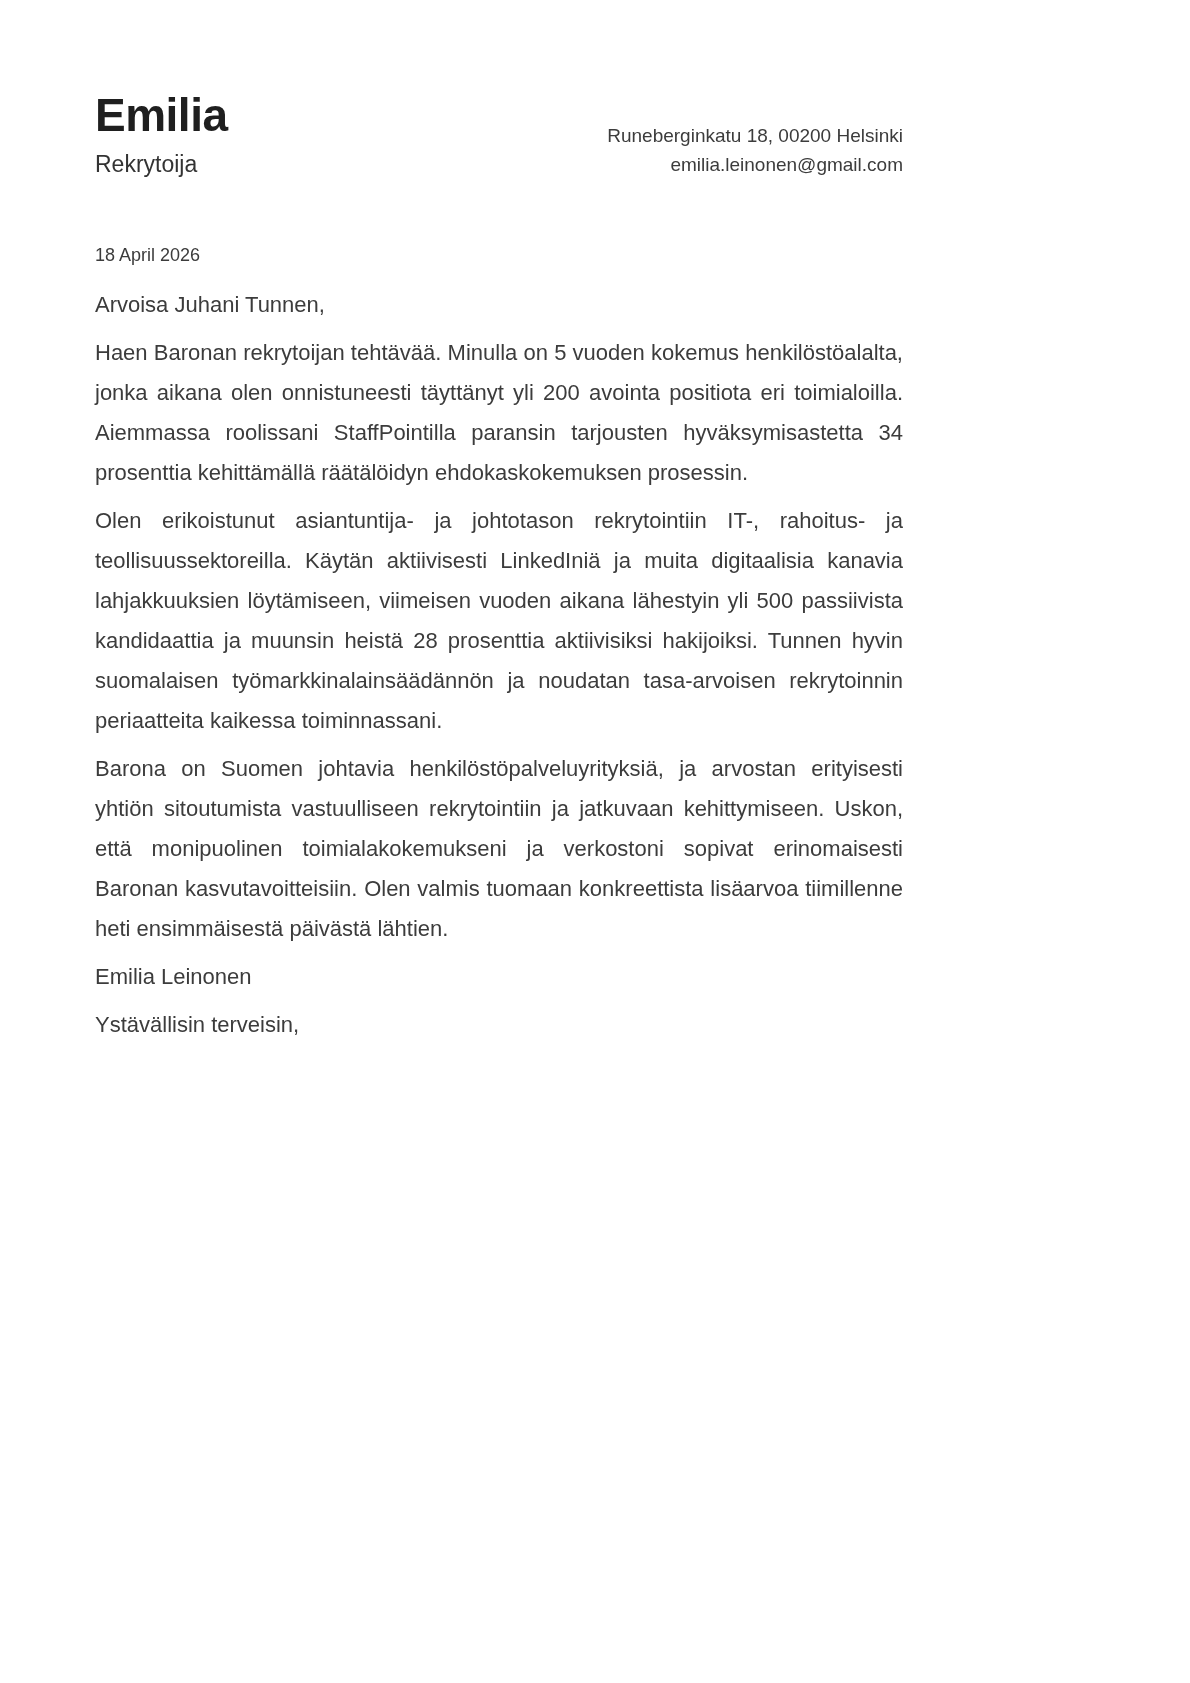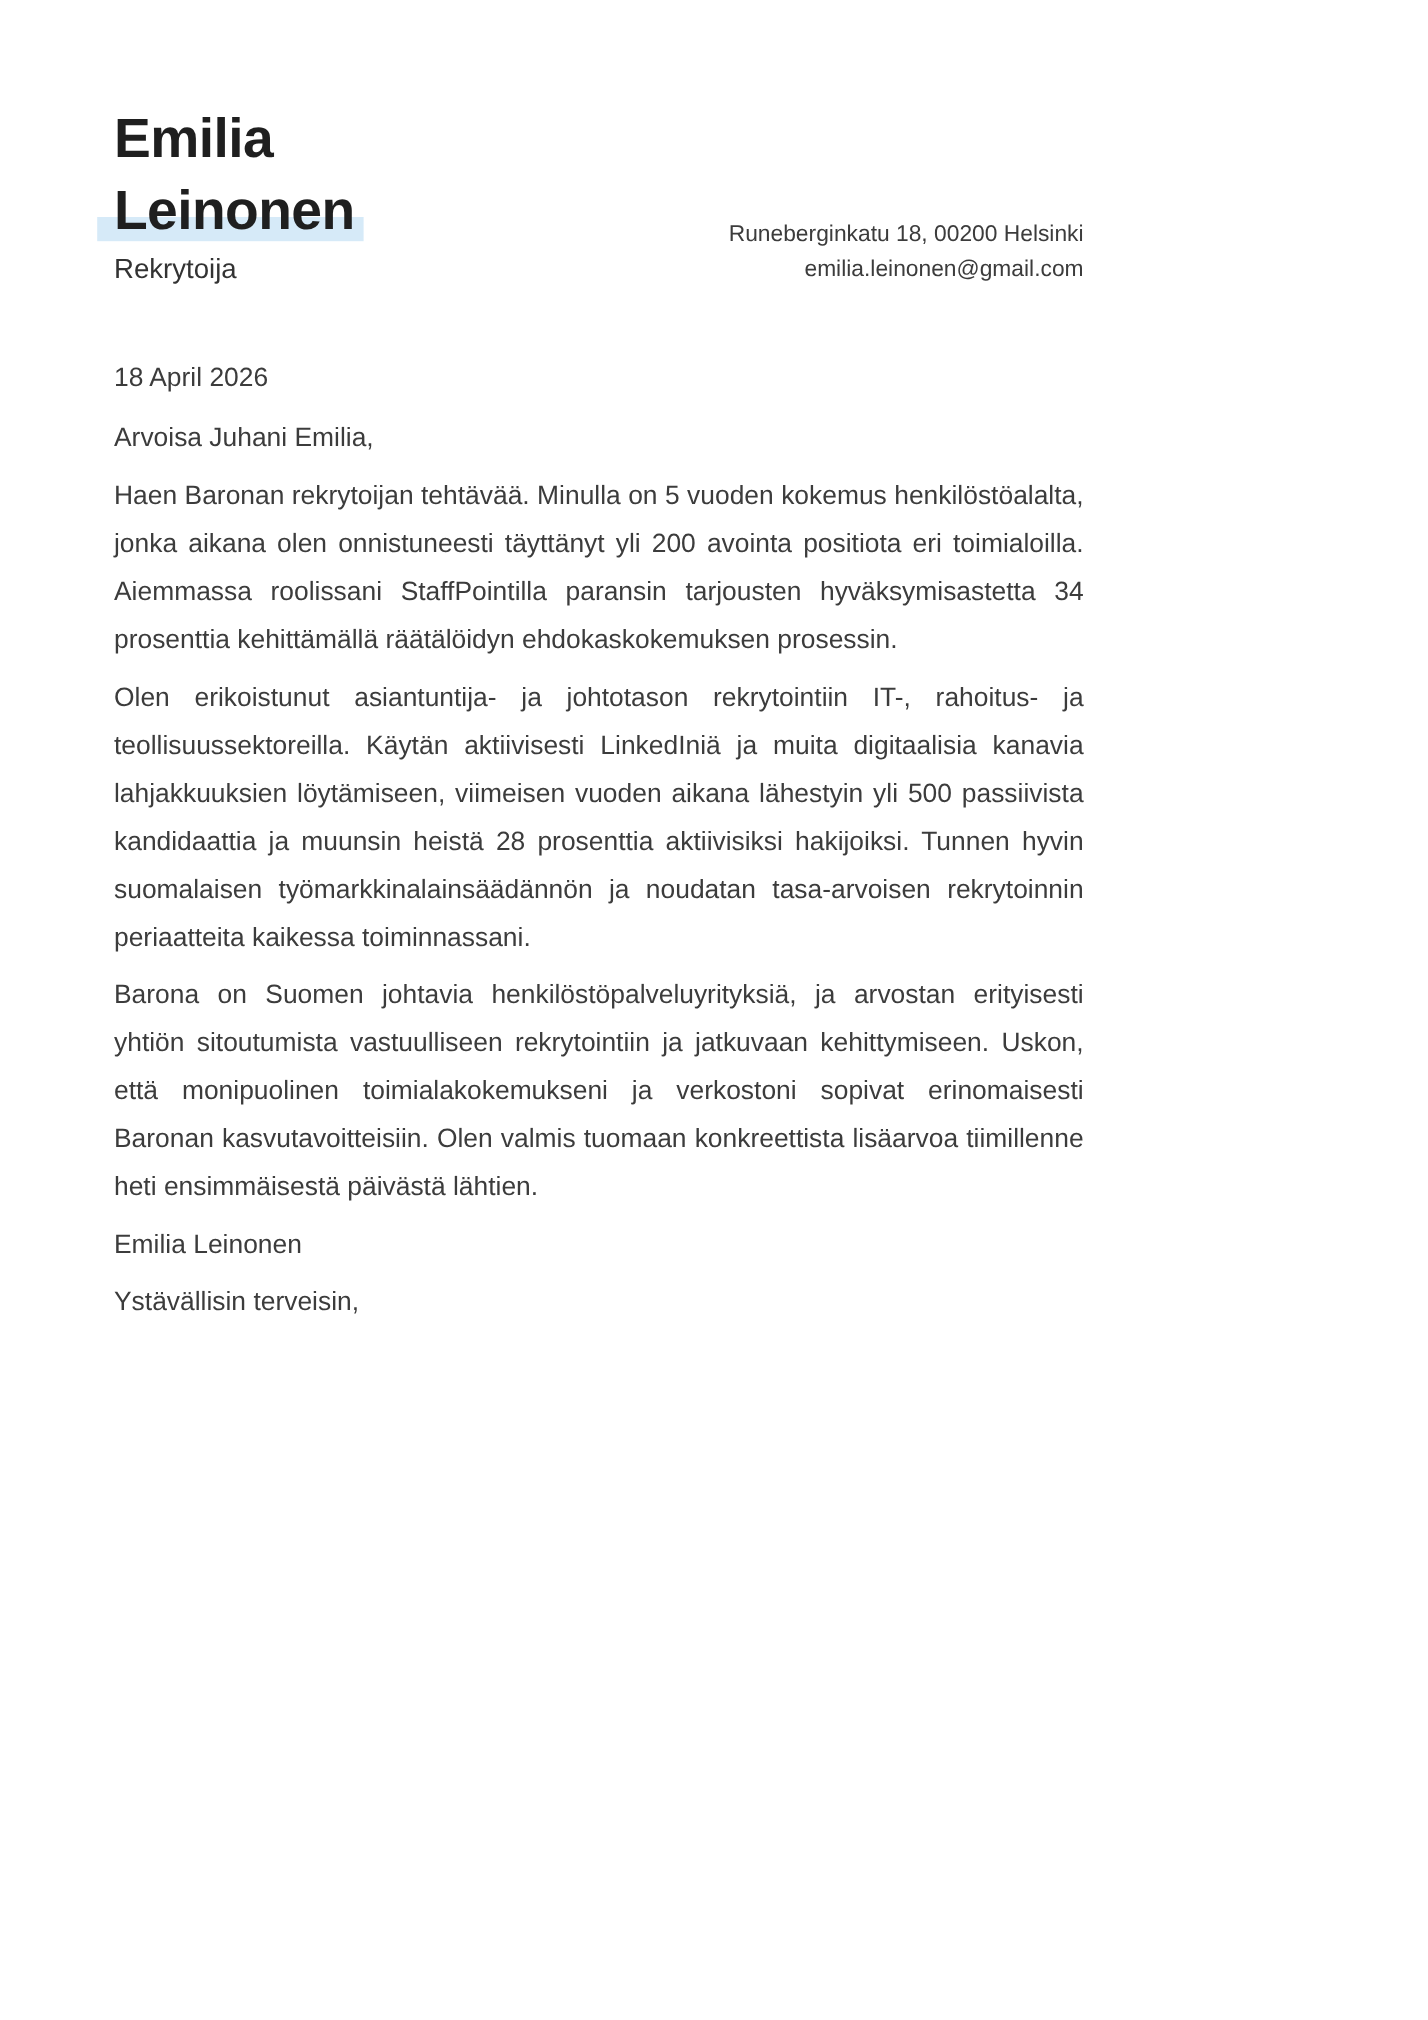--- a/index.html
+++ b/index.html
@@ -46,21 +46,21 @@
     color: #333333;
   }
   .contact {
     text-align: right;
     font-size: 19px;
     line-height: 29px;
     color: #3c3c3c;
   }
   .date-line {
     margin-top: 64px;
-    font-size: 22px;
+    font-size: 18px;
     line-height: 24px;
   }
   .recipient {
     margin-top: 28px;
     font-size: 21px;
     line-height: 38px;
   }
   .recipient-name {
     font-weight: 700;
     font-size: 22px;
@@ -81,35 +81,34 @@
 </head>
 <body>
 
 <div class="page">
   <div class="content">
 
     <div class="header-row">
       <div>
         <h1 class="name-heading">
           <span class="line">Emilia</span>
-          <span class="line"><span class="lastname-highlight">Leinonen</span></span>
         </h1>
         <div class="job-title">Rekrytoija</div>
       </div>
       <div class="contact">
         <div>Runeberginkatu 18, 00200 Helsinki</div>
         <div>emilia.leinonen@gmail.com</div>
       </div>
     </div>
 
     <div class="date-line">18 April 2026</div>
 
 
     <div class="letter-body">
-      <p>Arvoisa Juhani Emilia,</p>
+      <p>Arvoisa Juhani Tunnen,</p>
       <p class="justified">Haen Baronan rekrytoijan tehtävää. Minulla on 5 vuoden kokemus henkilöstöalalta, jonka aikana olen onnistuneesti täyttänyt yli 200 avointa positiota eri toimialoilla. Aiemmassa roolissani StaffPointilla paransin tarjousten hyväksymisastetta 34 prosenttia kehittämällä räätälöidyn ehdokaskokemuksen prosessin.</p>
       <p class="justified">Olen erikoistunut asiantuntija- ja johtotason rekrytointiin IT-, rahoitus- ja teollisuussektoreilla. Käytän aktiivisesti LinkedIniä ja muita digitaalisia kanavia lahjakkuuksien löytämiseen, viimeisen vuoden aikana lähestyin yli 500 passiivista kandidaattia ja muunsin heistä 28 prosenttia aktiivisiksi hakijoiksi. Tunnen hyvin suomalaisen työmarkkinalainsäädännön ja noudatan tasa-arvoisen rekrytoinnin periaatteita kaikessa toiminnassani.</p>
       <p class="justified">Barona on Suomen johtavia henkilöstöpalveluyrityksiä, ja arvostan erityisesti yhtiön sitoutumista vastuulliseen rekrytointiin ja jatkuvaan kehittymiseen. Uskon, että monipuolinen toimialakokemukseni ja verkostoni sopivat erinomaisesti Baronan kasvutavoitteisiin. Olen valmis tuomaan konkreettista lisäarvoa tiimillenne heti ensimmäisestä päivästä lähtien.</p>
       <p>Emilia Leinonen</p>
       <p>Ystävällisin terveisin,</p>
     </div>
 
   </div>
 </div>
 

